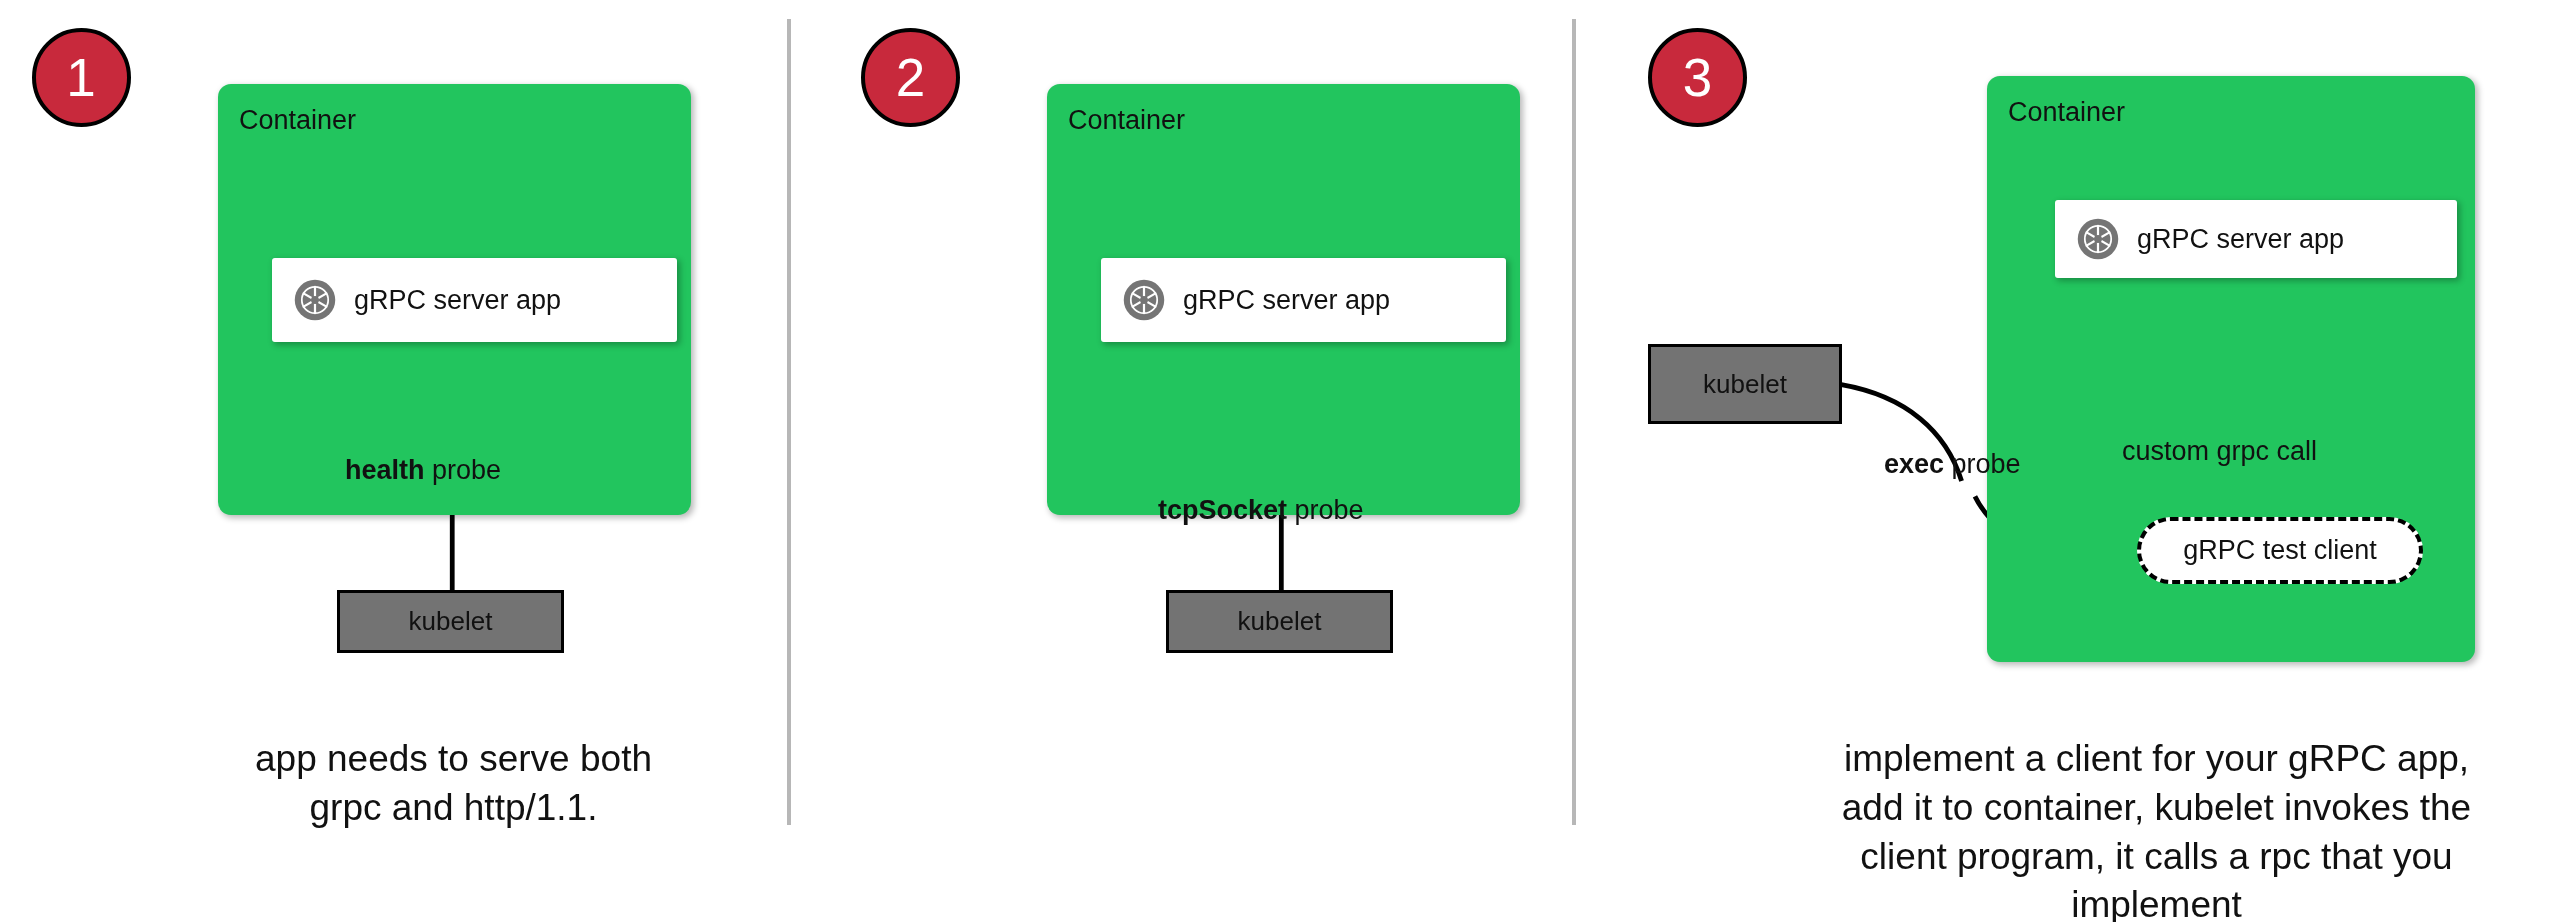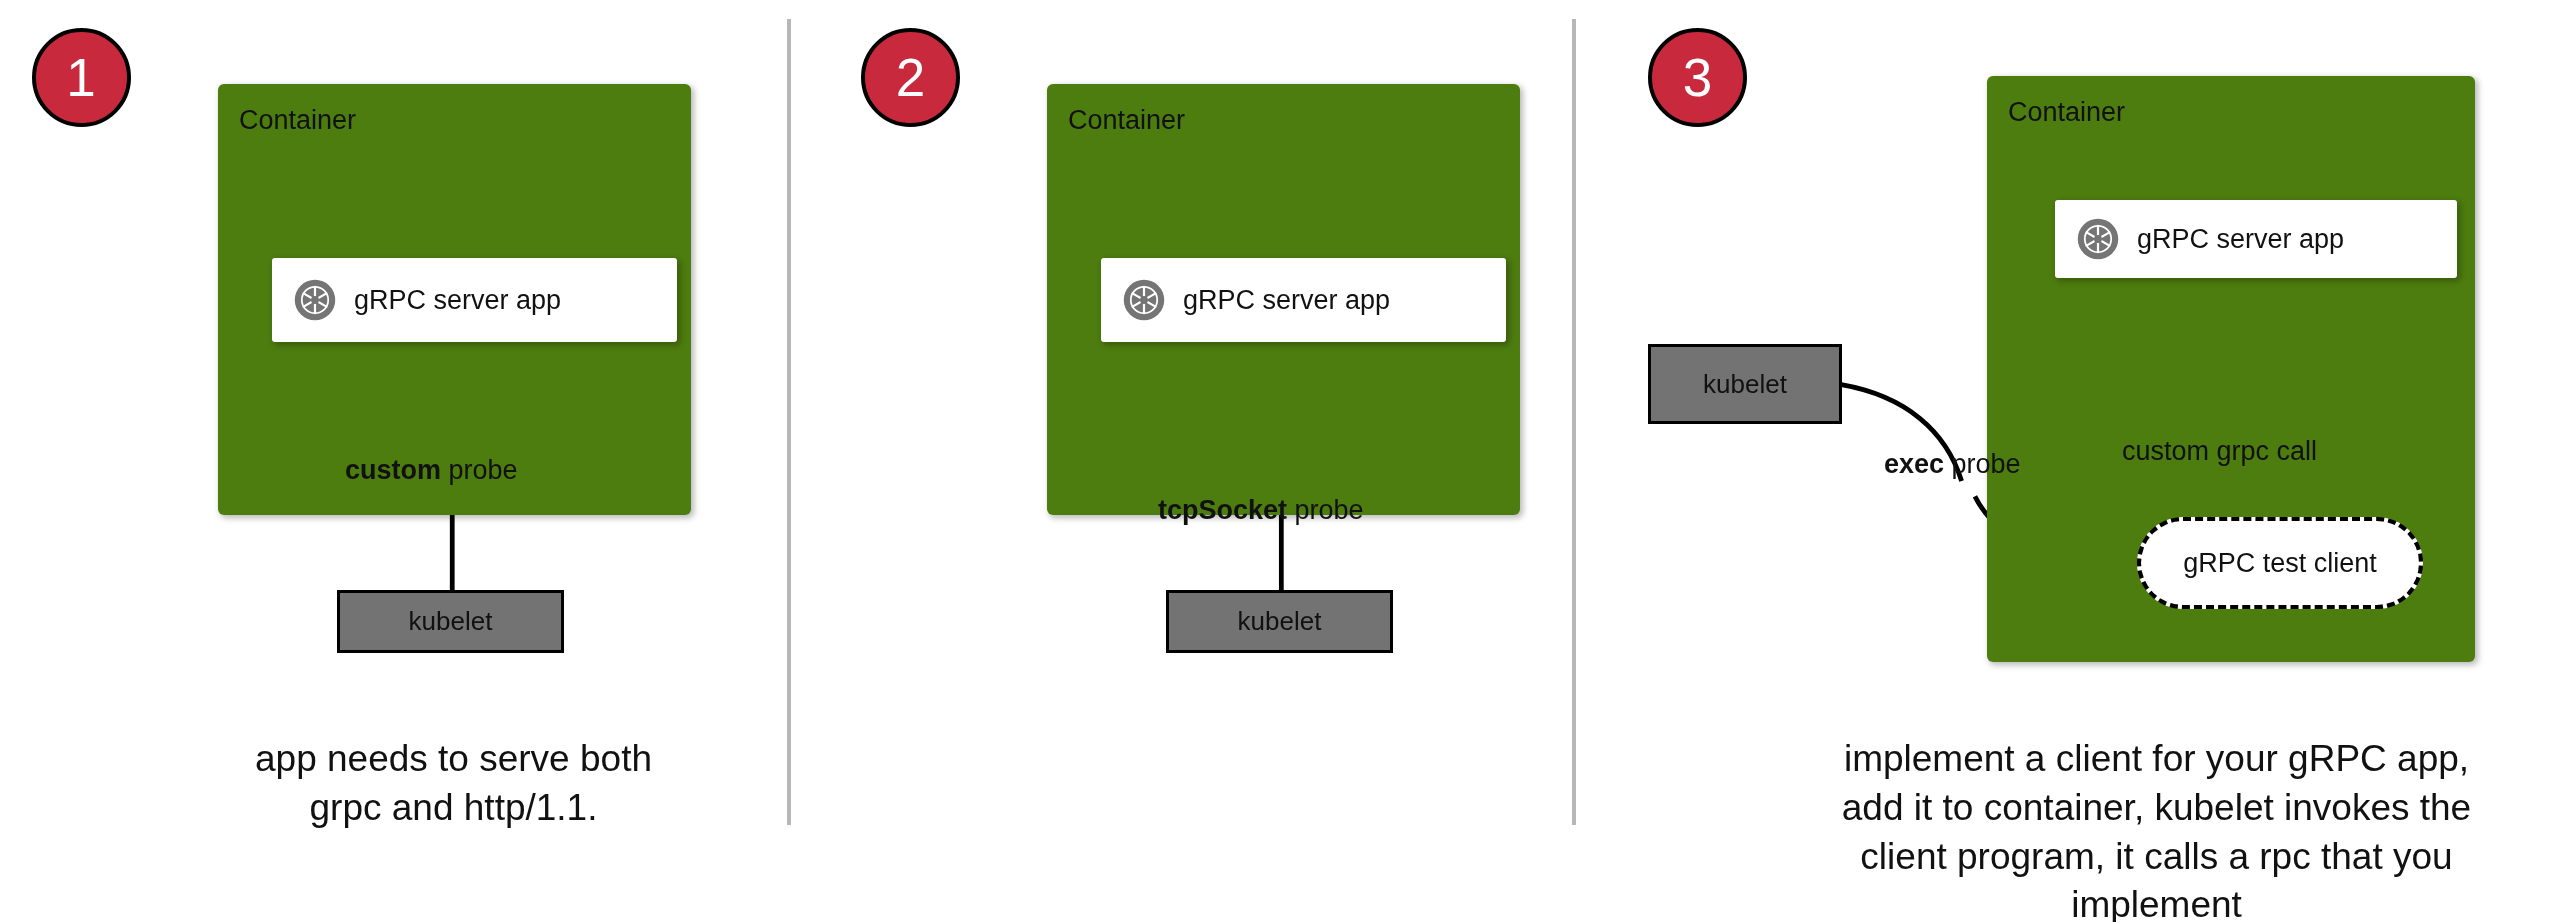--- a/index.html
+++ b/index.html
@@ -47,22 +47,22 @@
     display: flex;
     align-items: center;
     justify-content: center;
     font-weight: 400;
     letter-spacing: 0;
   }
 
   
   .container-box {
     position: absolute;
-    background: #4d7c0f;
-    border-radius: 6px;
+    background: #22c55e;
+    border-radius: 13px;
     box-shadow: 2.9px 2.9px 6.7px rgba(0,0,0,0.28);
   }
   .container-label {
     position: absolute;
     left: 21px;
     top: 21px;
     font-size: 27px;
     color: #111111;
     white-space: nowrap;
   }
@@ -215,21 +215,21 @@
         <line x1="50" y1="50" x2="50" y2="80"></line>
         <line x1="50" y1="50" x2="24" y2="65"></line>
         <line x1="50" y1="50" x2="24" y2="35"></line>
       </g>
       <circle cx="50" cy="50" r="9" fill="#757575"></circle>
     </svg>
     <span class="app-label">gRPC server app</span>
   </div>
 
   <div class="edge-label" style="left:345px; top:455px;">
-    <b>custom</b><span> probe</span>
+    <b>health</b><span> probe</span>
   </div>
 
   <div class="kubelet-box" style="left:337px; top:590px; width:227px; height:63px;">
     <span>kubelet</span>
   </div>
 
   <div class="caption" style="left:215px; top:725px; width:477px;">app needs to serve both grpc and http/1.1.</div>
 
   <div class="badge" style="left:861px; top:28px;">
     <span>2</span>
@@ -311,20 +311,20 @@
   <div class="kubelet-box" style="left:1648px; top:344px; width:194px; height:80px;">
     <span>kubelet</span>
   </div>
 
   <div class="edge-label" style="left:1884px; top:449px;">
     <b>exec</b><span> probe</span>
   </div>
 
   <div class="edge-label" style="left:2122px; top:436px;">custom grpc call</div>
 
-  <div class="pill-box" style="left:2137px; top:517px; width:286px; height:92px;">
+  <div class="pill-box" style="left:2137px; top:517px; width:286px; height:67px;">
     <span>gRPC test client</span>
   </div>
 
   <div class="caption" style="left:1832px; top:725px; width:649px;">implement a client for your gRPC app, add it to container, kubelet invokes the client program, it calls a rpc that you implement</div>
 
 </div>
 
 
 </body></html>

